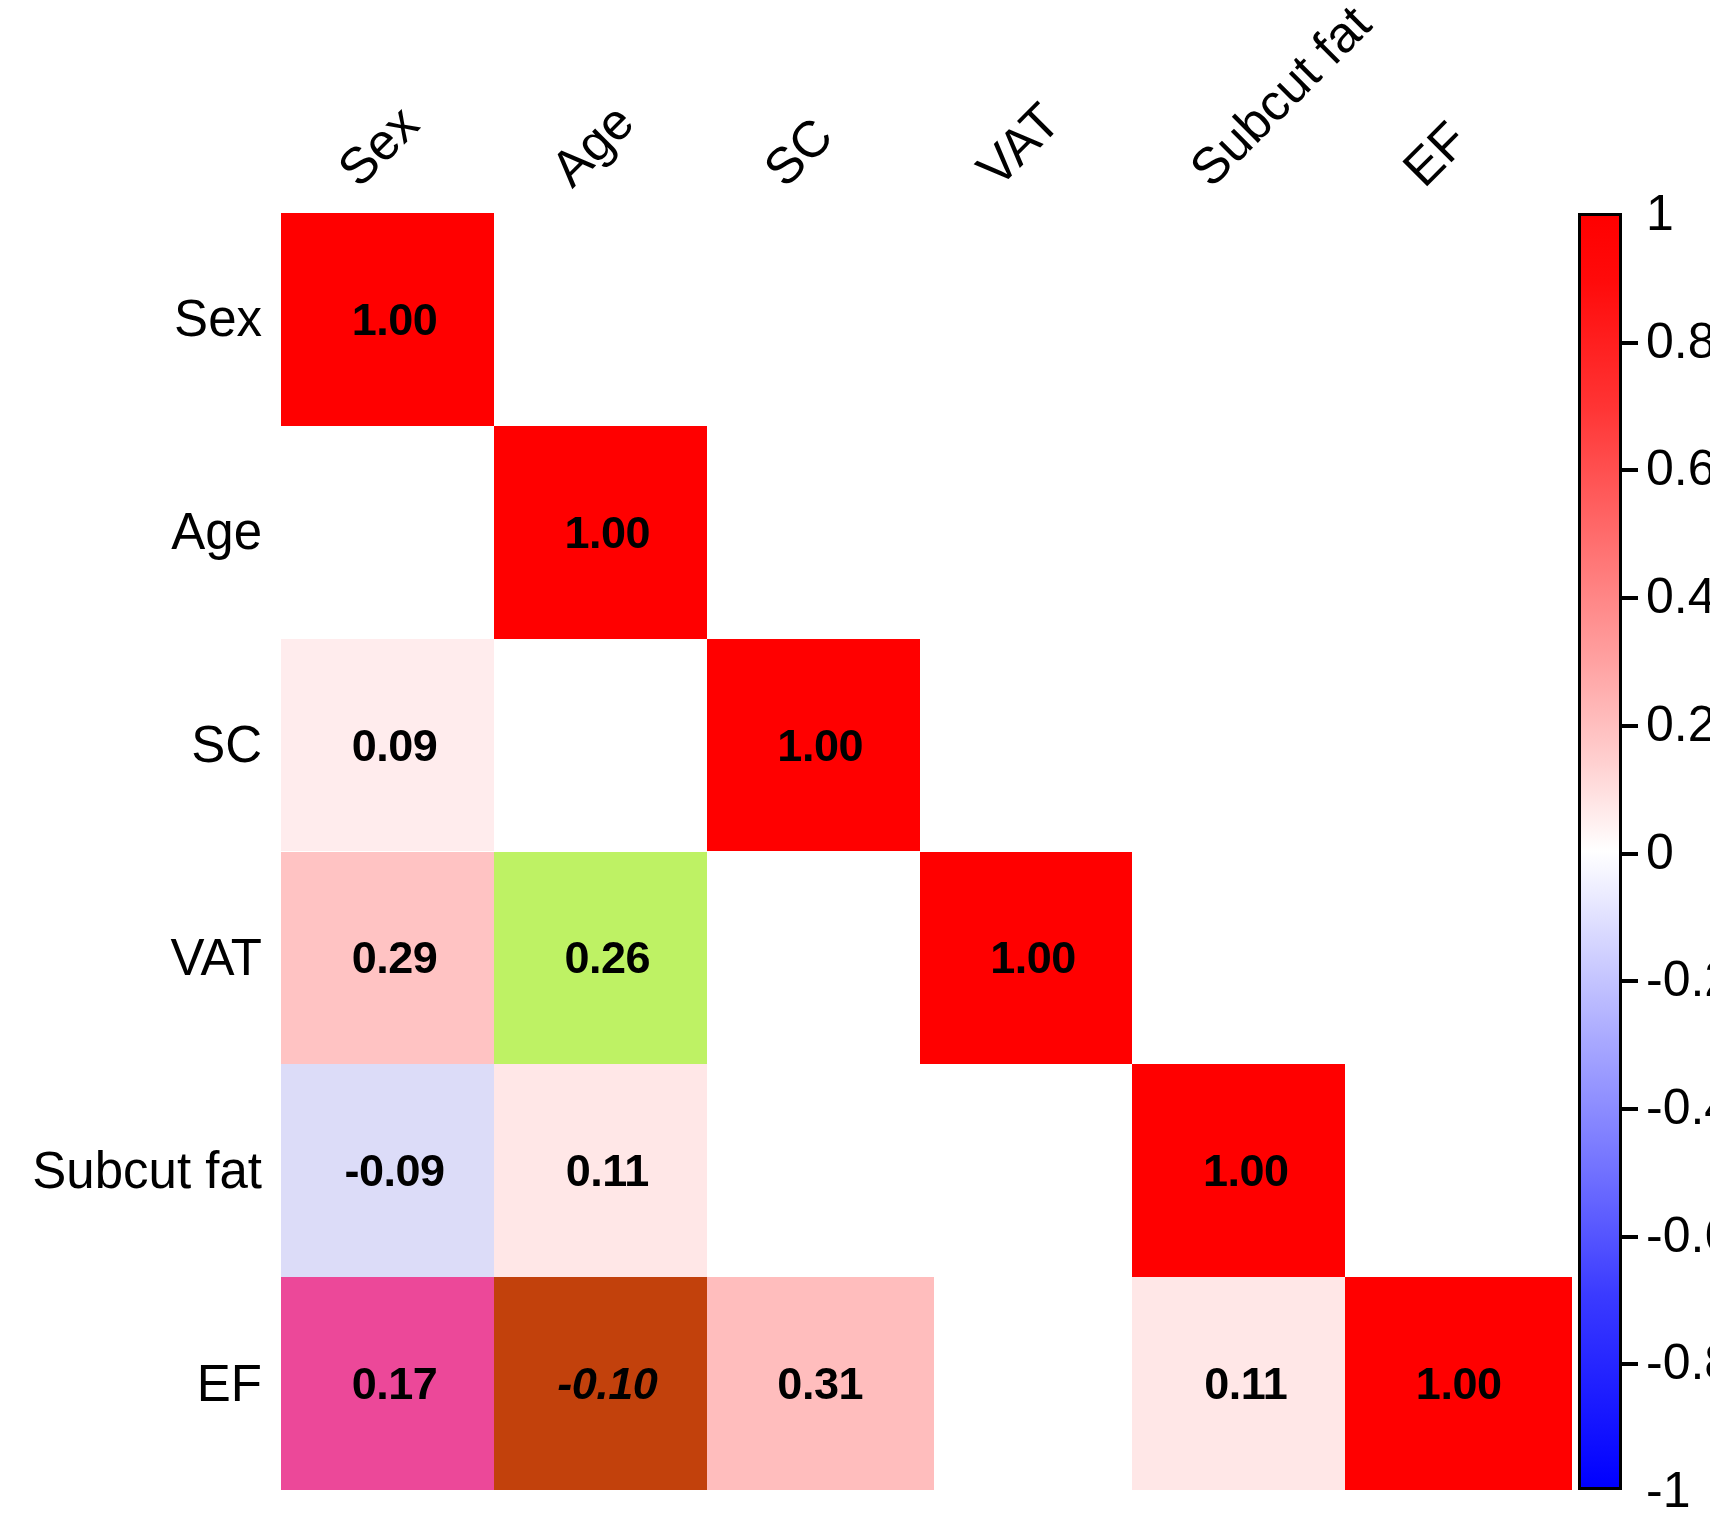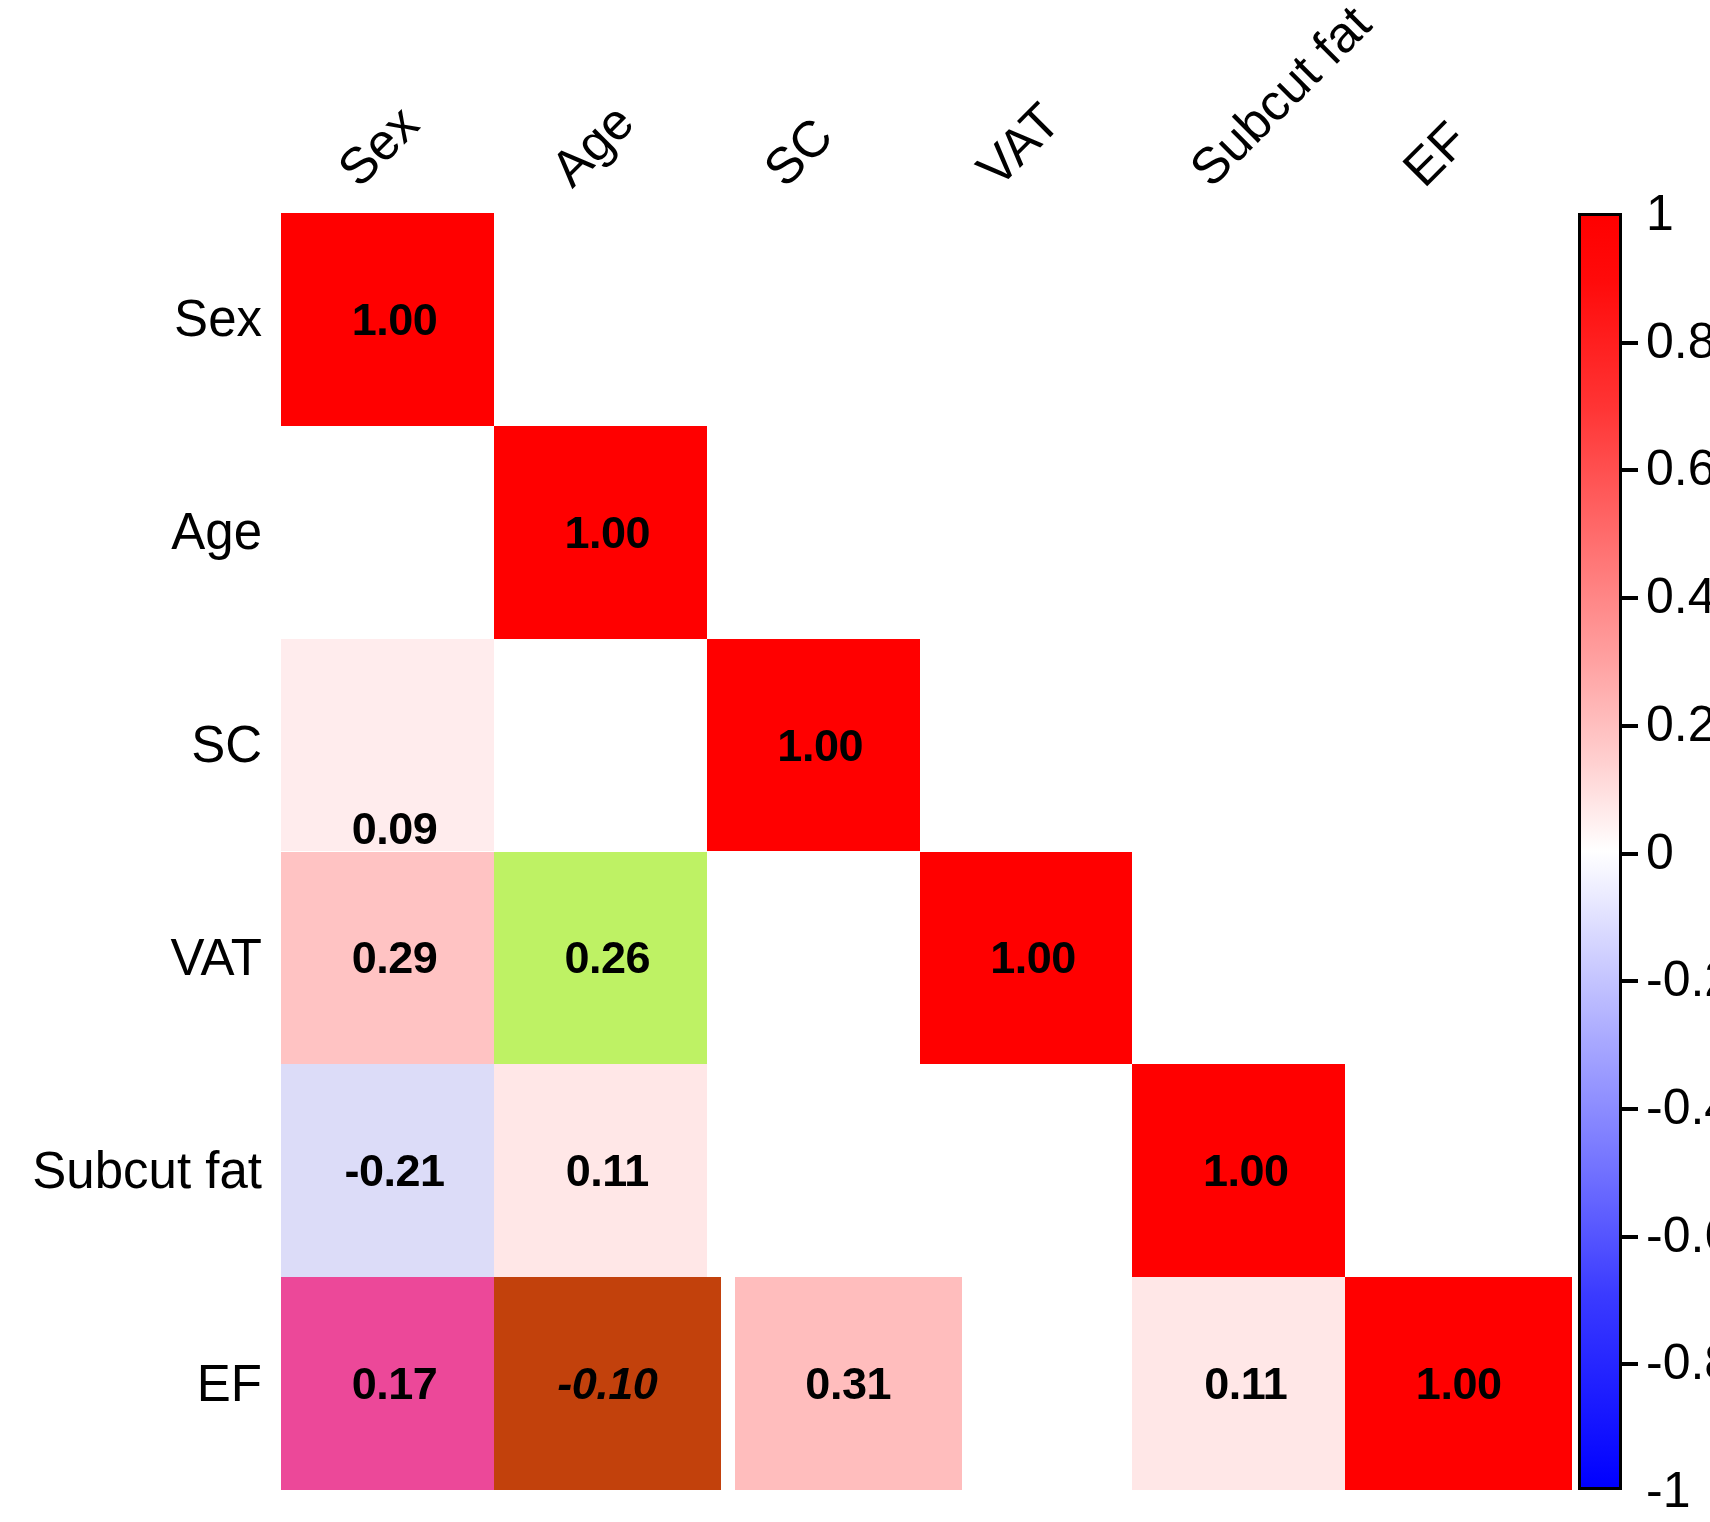--- a/index.html
+++ b/index.html
@@ -114,21 +114,21 @@
       <div class="cell" style="left: 851.333px; top: 0px; background: rgb(255, 255, 255);"></div>
       <div class="cell" style="left: 1064.17px; top: 0px; background: rgb(255, 255, 255);"></div>
       <div class="cell" style="left: 0px; top: 212.833px; background: rgb(255, 255, 255);"></div>
       <div class="cell" style="left: 212.833px; top: 212.833px; background: rgb(255, 0, 0);">
         <span class="cell-text">1.00</span>
       </div>
       <div class="cell" style="left: 425.667px; top: 212.833px; background: rgb(255, 255, 255);"></div>
       <div class="cell" style="left: 638.5px; top: 212.833px; background: rgb(255, 255, 255);"></div>
       <div class="cell" style="left: 851.333px; top: 212.833px; background: rgb(255, 255, 255);"></div>
       <div class="cell" style="left: 1064.17px; top: 212.833px; background: rgb(255, 255, 255);"></div>
-      <div class="cell" style="left: 0px; top: 425.667px; background: rgb(255, 236, 237); align-items: flex-end;">
+      <div class="cell" style="left: 0px; top: 425.667px; background: rgb(255, 236, 237);">
         <span class="cell-text">0.09</span>
       </div>
       <div class="cell" style="left: 212.833px; top: 425.667px; background: rgb(255, 255, 255);"></div>
       <div class="cell" style="left: 425.667px; top: 425.667px; background: rgb(255, 0, 0);">
         <span class="cell-text">1.00</span>
       </div>
       <div class="cell" style="left: 638.5px; top: 425.667px; background: rgb(255, 255, 255);"></div>
       <div class="cell" style="left: 851.333px; top: 425.667px; background: rgb(255, 255, 255);"></div>
       <div class="cell" style="left: 1064.17px; top: 425.667px; background: rgb(255, 255, 255);"></div>
       <div class="cell" style="left: 0px; top: 638.5px; background: rgb(255, 195, 195);">
@@ -137,37 +137,37 @@
       <div class="cell" style="left: 212.833px; top: 638.5px; background: #bef264;">
         <span class="cell-text">0.26</span>
       </div>
       <div class="cell" style="left: 425.667px; top: 638.5px; background: rgb(255, 255, 255);"></div>
       <div class="cell" style="left: 638.5px; top: 638.5px; background: rgb(255, 0, 0);">
         <span class="cell-text">1.00</span>
       </div>
       <div class="cell" style="left: 851.333px; top: 638.5px; background: rgb(255, 255, 255);"></div>
       <div class="cell" style="left: 1064.17px; top: 638.5px; background: rgb(255, 255, 255);"></div>
       <div class="cell" style="left: 0px; top: 851.333px; background: rgb(220, 220, 248);">
-        <span class="cell-text">-0.21</span>
+        <span class="cell-text">-0.09</span>
       </div>
       <div class="cell" style="left: 212.833px; top: 851.333px; background: rgb(255, 231, 231);">
         <span class="cell-text">0.11</span>
       </div>
       <div class="cell" style="left: 425.667px; top: 851.333px; background: rgb(255, 255, 255);"></div>
       <div class="cell" style="left: 851.333px; top: 851.333px; background: rgb(255, 0, 0);">
         <span class="cell-text">1.00</span>
       </div>
       <div class="cell" style="left: 1064.17px; top: 851.333px; background: rgb(255, 255, 255);"></div>
       <div class="cell" style="left: 0px; top: 1064.17px; background: #ec4899;">
         <span class="cell-text">0.17</span>
       </div>
       <div class="cell" style="left: 212.833px; top: 1064.17px; background: #c2410c; font-style: italic;">
         <span class="cell-text">-0.10</span>
       </div>
-      <div class="cell" style="left: 425.667px; top: 1064.17px; background: rgb(255, 189, 189); margin-left: 28px;">
+      <div class="cell" style="left: 425.667px; top: 1064.17px; background: rgb(255, 189, 189);">
         <span class="cell-text">0.31</span>
       </div>
       <div class="cell" style="left: 851.333px; top: 1064.17px; background: rgb(255, 231, 231);">
         <span class="cell-text">0.11</span>
       </div>
       <div class="cell" style="left: 1064.17px; top: 1064.17px; background: rgb(255, 0, 0);">
         <span class="cell-text">1.00</span>
       </div>
     </div>
 

